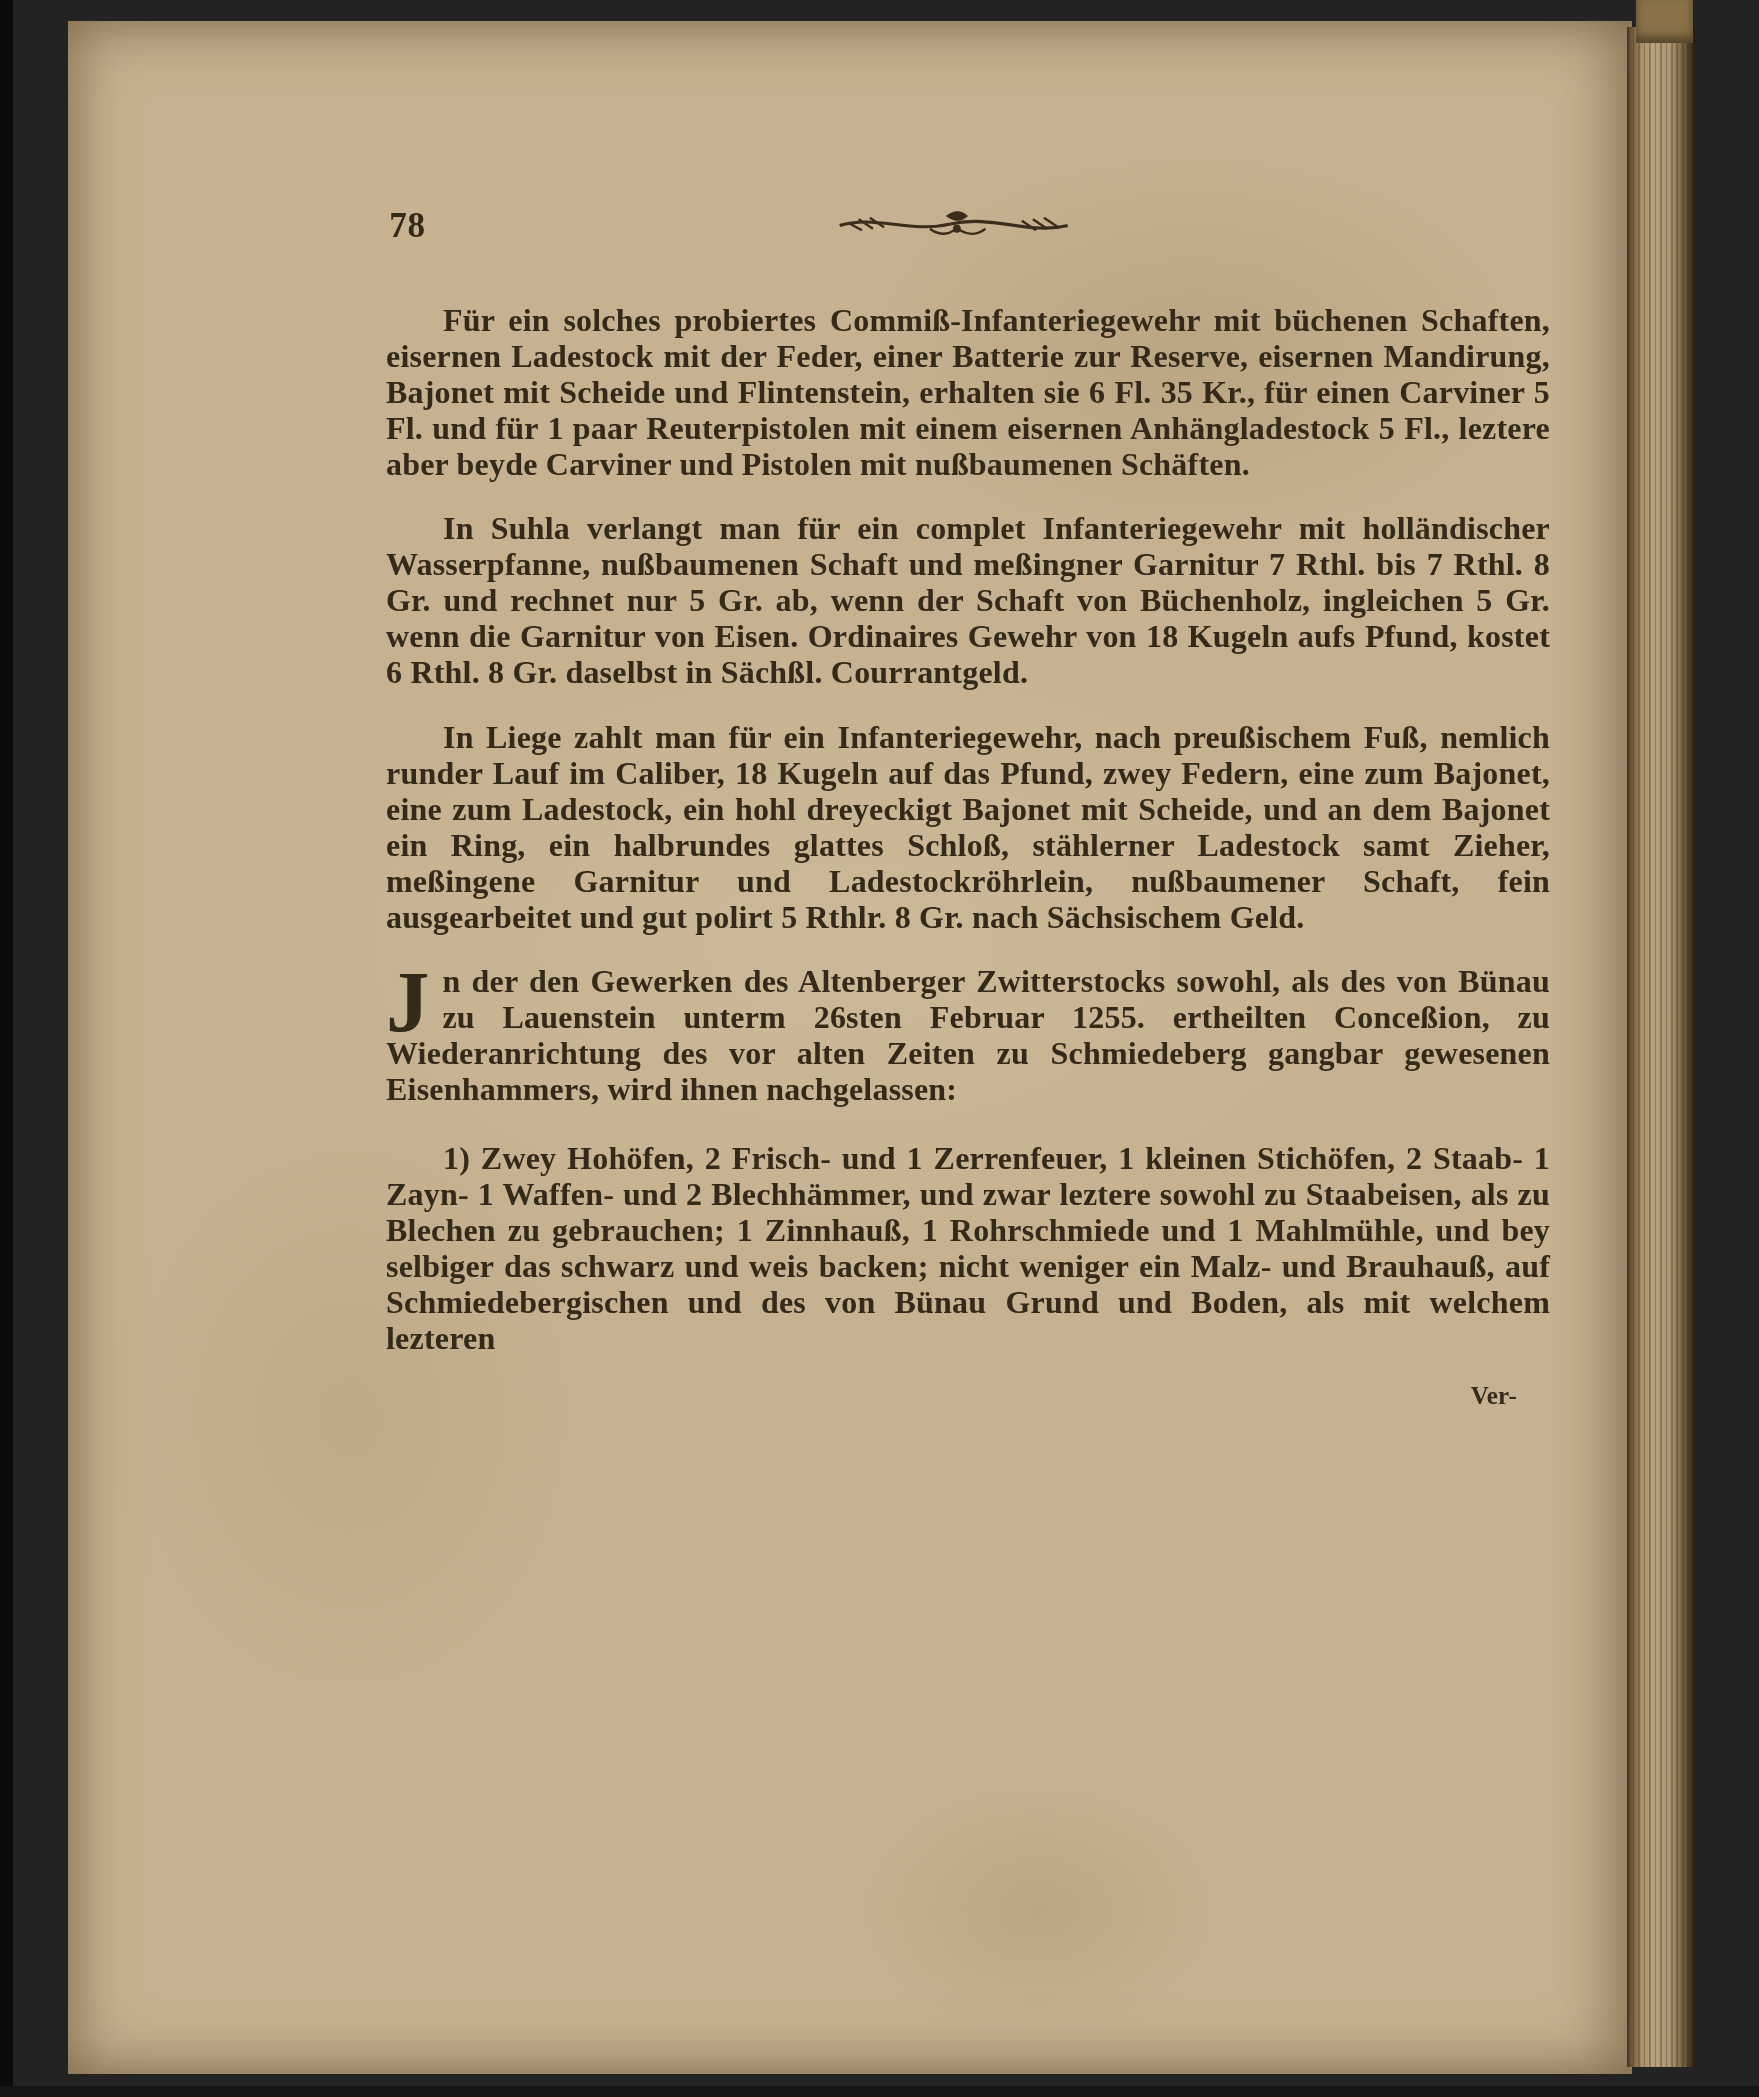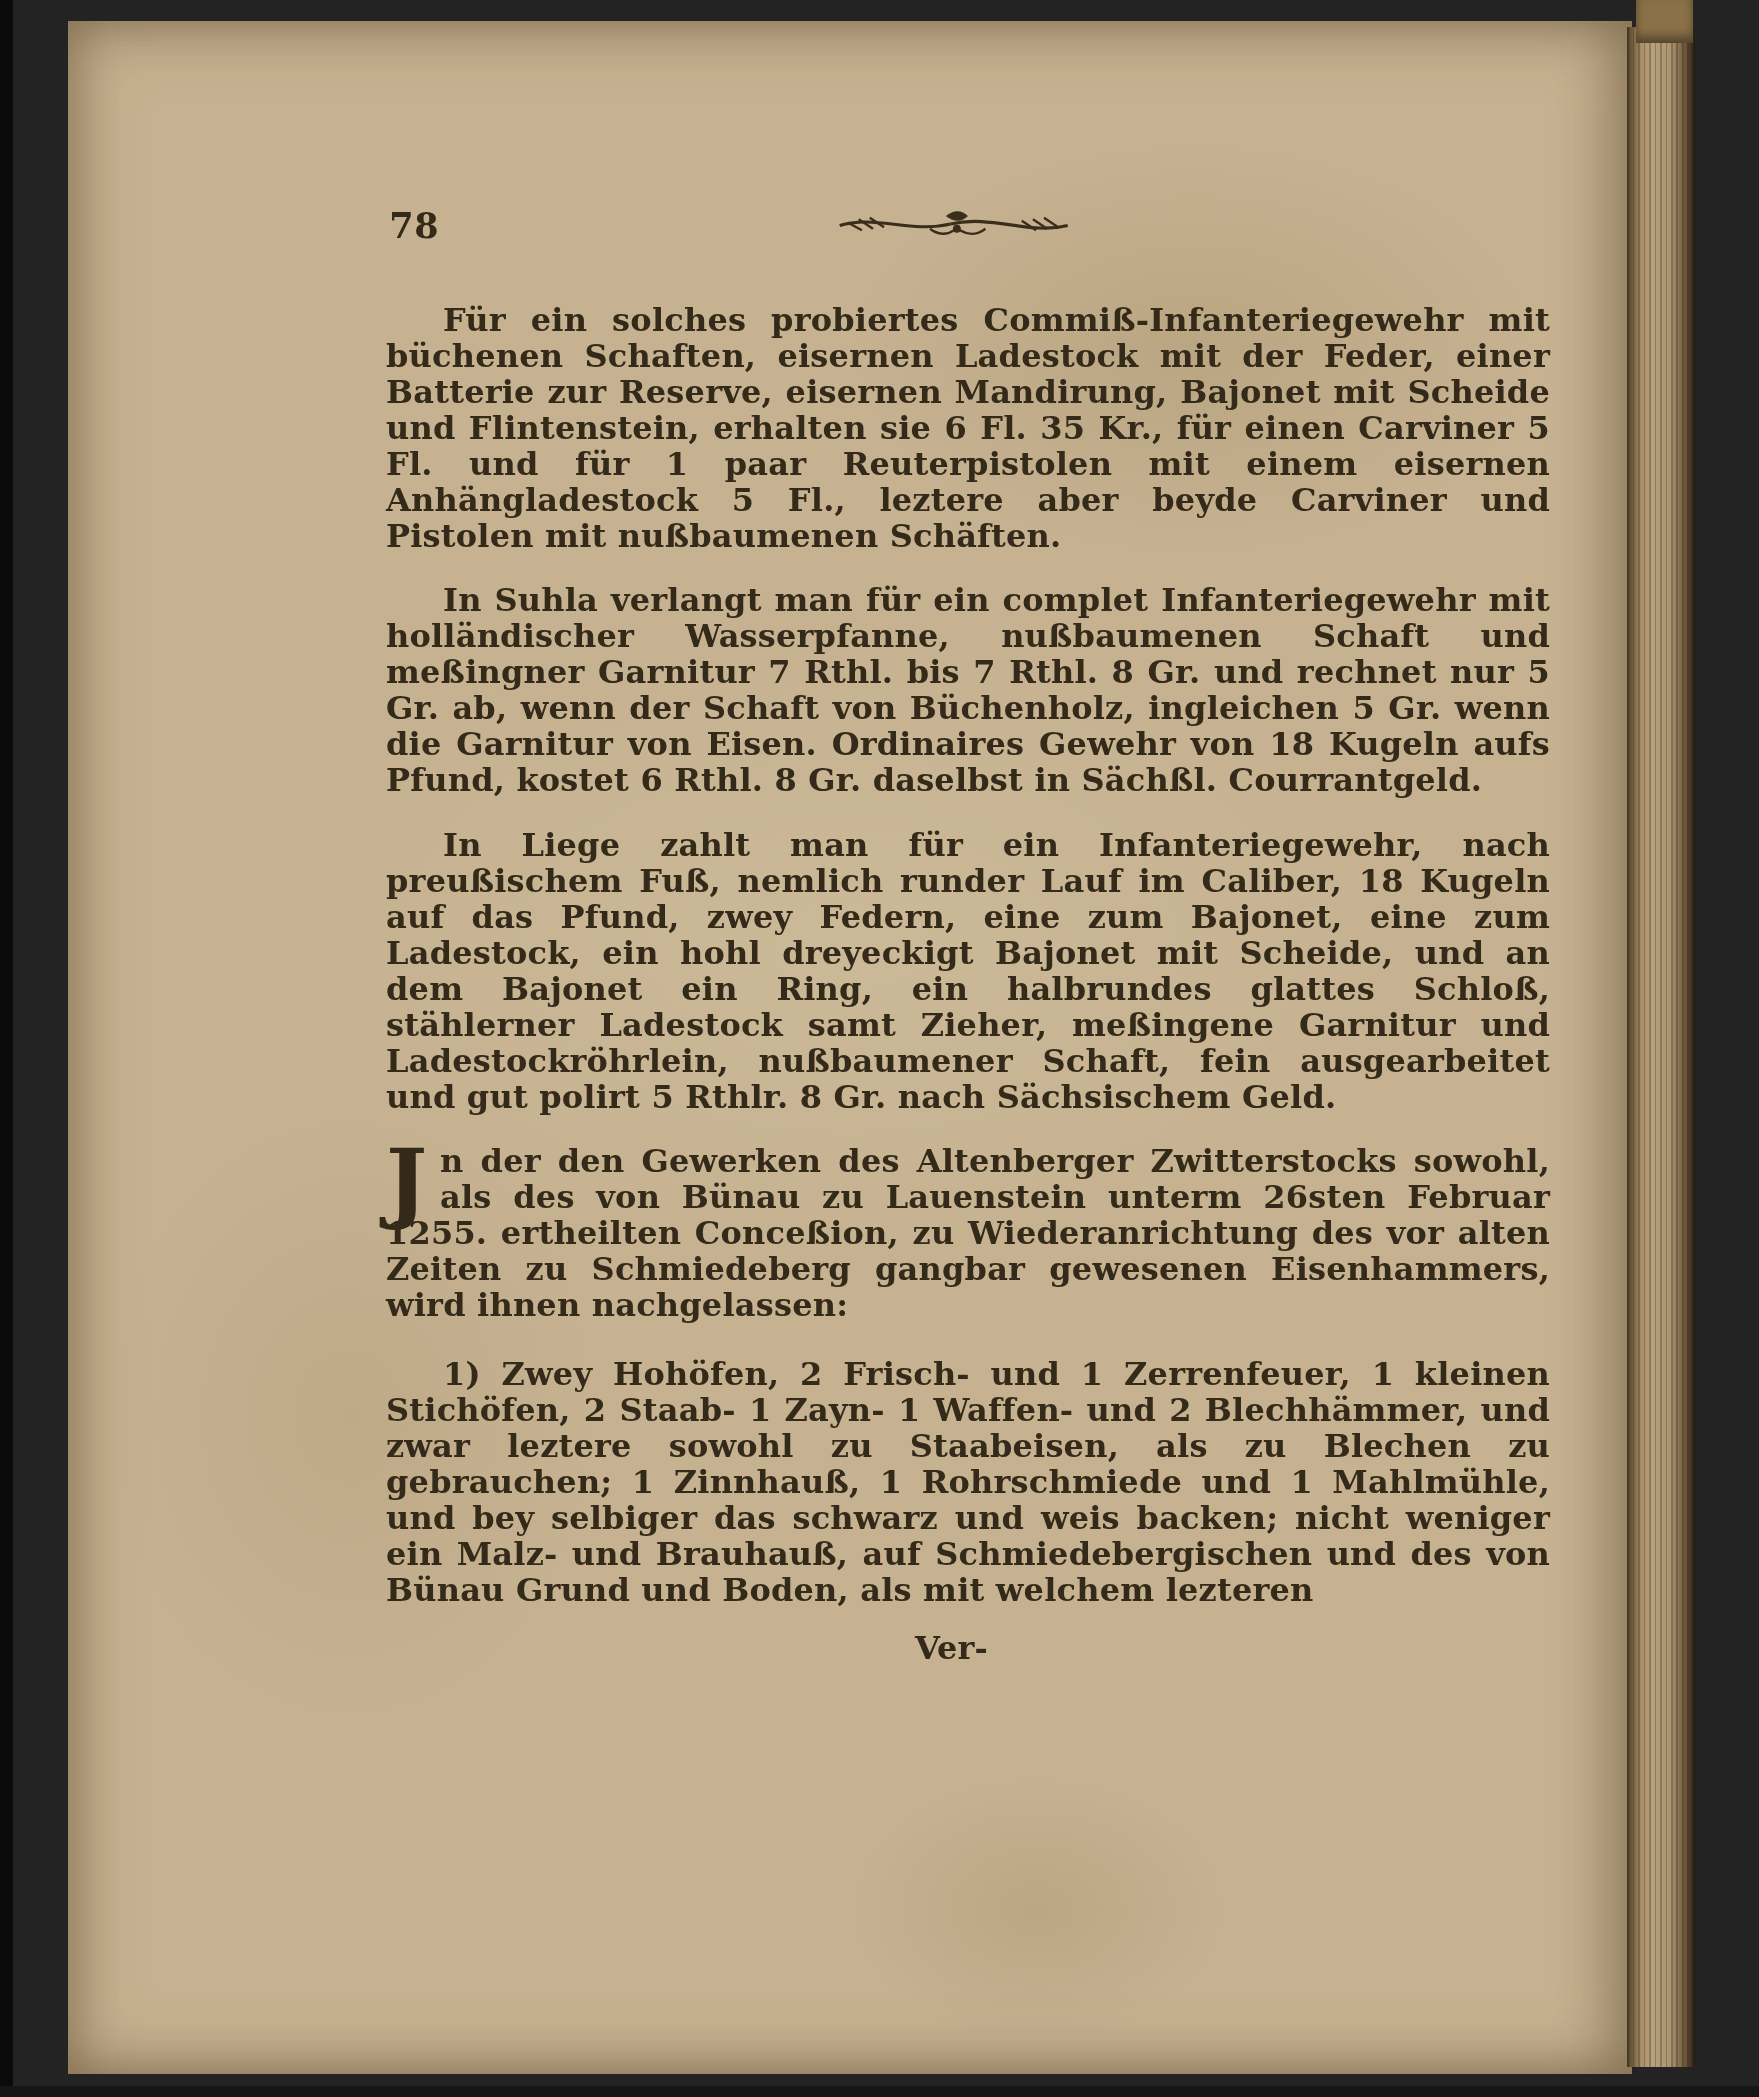--- a/index.html
+++ b/index.html
@@ -16,20 +16,21 @@
     background-color:#c6b290;
     background-image:
       radial-gradient(ellipse 554px 333px at 72% 16%, rgba(140,115,80,0.20), transparent 62%),
       radial-gradient(ellipse 412px 507px at 18% 68%, rgba(150,128,92,0.16), transparent 60%),
       radial-gradient(ellipse 269px 190px at 62% 92%, rgba(120,96,60,0.14), transparent 70%),
       radial-gradient(ellipse 776px 444px at 50% 45%, rgba(255,244,214,0.10), transparent 72%);
     box-shadow:
       inset 0 0 75px rgba(92,72,42,.35),
       inset -25px 0 48px rgba(80,60,35,.30),
       inset 17.4px 0 33px rgba(90,70,42,.22);
+    font-family: Liberation Serif, serif;
   }
 
   .page-edges{
     position:absolute;left:1627px;top:27px;width:68px;height:2040px;
     background-image:
       repeating-linear-gradient(90deg, rgba(40,28,14,.28) 0 1.6px, rgba(0,0,0,0) 1.6px 5.5px),
       linear-gradient(90deg,#4e3f29 0,#7c6746 7.1px,#a98f66 14.3px,#b7a27d 25px,#ab9570 44px,#6b5438 59px,#221b11 68px);
   }
   .binding-tape{position:absolute;left:1636px;top:0;width:57px;height:43px;background:#8a7148;box-shadow:inset 0 -6.3px 9.5px rgba(0,0,0,.4);}
 
@@ -40,21 +41,21 @@
   }
   .pagehead{position:relative;height:51px;margin-bottom:46px;}
   .pagenum{position:absolute;left:3.2px;top:3.2px;font-size:35px;font-weight:700;letter-spacing:0.8px;}
   .ornament{position:absolute;left:50%;top:0;transform:translateX(-56%);}
 
   .para{margin:0 0 28.5px;text-indent:57px;}
   .para.noindent{text-indent:0;}
   .heading{font-size:43px;line-height:49px;text-align:center;font-weight:700;margin:59px 0 46px;letter-spacing:0.4px;}
   .dropcap{float:left;font-size:87px;line-height:67px;padding:4.8px 12.7px 0 0;font-weight:700;}
   .concession{margin-bottom:33px;}
-  .catchword{text-align:center;padding-right:33px;font-size:32px;font-weight:700;margin-top:-6.3px;}
+  .catchword{text-align:right;padding-right:33px;font-size:25px;font-weight:700;margin-top:-6.3px;}
 </style>
 </head>
 <body>
 
 <div class="left-strip"></div>
 <div class="bottom-strip"></div>
 
 <div class="paper">
   <div class="content">
 

